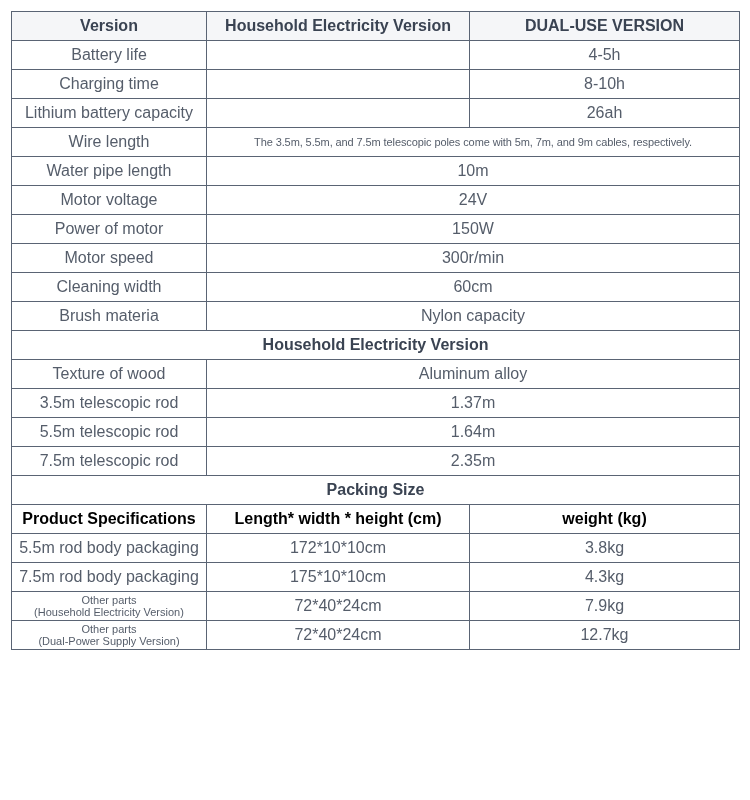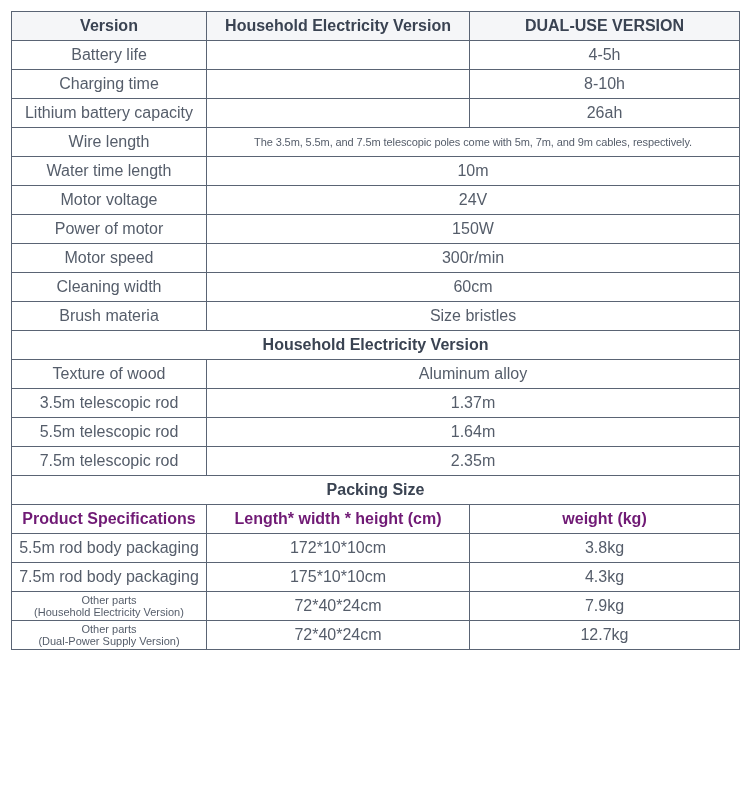--- a/index.html
+++ b/index.html
@@ -44,21 +44,21 @@
       color: #3a4352;
       font-weight: bold;
       font-size: 16px;
     }
     table.spec tr.section td {
       background: #ffffff;
       color: #3a4352;
       font-weight: bold;
     }
     table.spec tr.subhead td {
-      color: #701a75;
+      color: #000000;
       font-weight: bold;
     }
     table.spec td.small {
       font-size: 11px;
       letter-spacing: -0.1px;
       margin-top: 24px;
     }
     table.spec td.twoline {
       font-size: 11px;
       line-height: 12px;
@@ -97,42 +97,42 @@
       <td></td>
       <td>26ah</td>
     </tr>
 
     <tr>
       <td>Wire length</td>
       <td colspan="2" class="small">The 3.5m, 5.5m, and 7.5m telescopic poles come with 5m, 7m, and 9m cables, respectively.</td>
     </tr>
 
     <tr>
-      <td>Water time length</td>
+      <td>Water pipe length</td>
       <td colspan="2">10m</td>
     </tr>
     <tr>
       <td>Motor voltage</td>
       <td colspan="2">24V</td>
     </tr>
     <tr>
       <td>Power of motor</td>
       <td colspan="2">150W</td>
     </tr>
     <tr>
       <td>Motor speed</td>
       <td colspan="2">300r/min</td>
     </tr>
     <tr>
       <td>Cleaning width</td>
       <td colspan="2">60cm</td>
     </tr>
     <tr>
       <td>Brush materia</td>
-      <td colspan="2">Size bristles</td>
+      <td colspan="2">Nylon capacity</td>
     </tr>
 
     <tr class="section">
       <td colspan="3">Household Electricity Version</td>
     </tr>
     <tr>
       <td>Texture of wood</td>
       <td colspan="2">Aluminum alloy</td>
     </tr>
     <tr>

